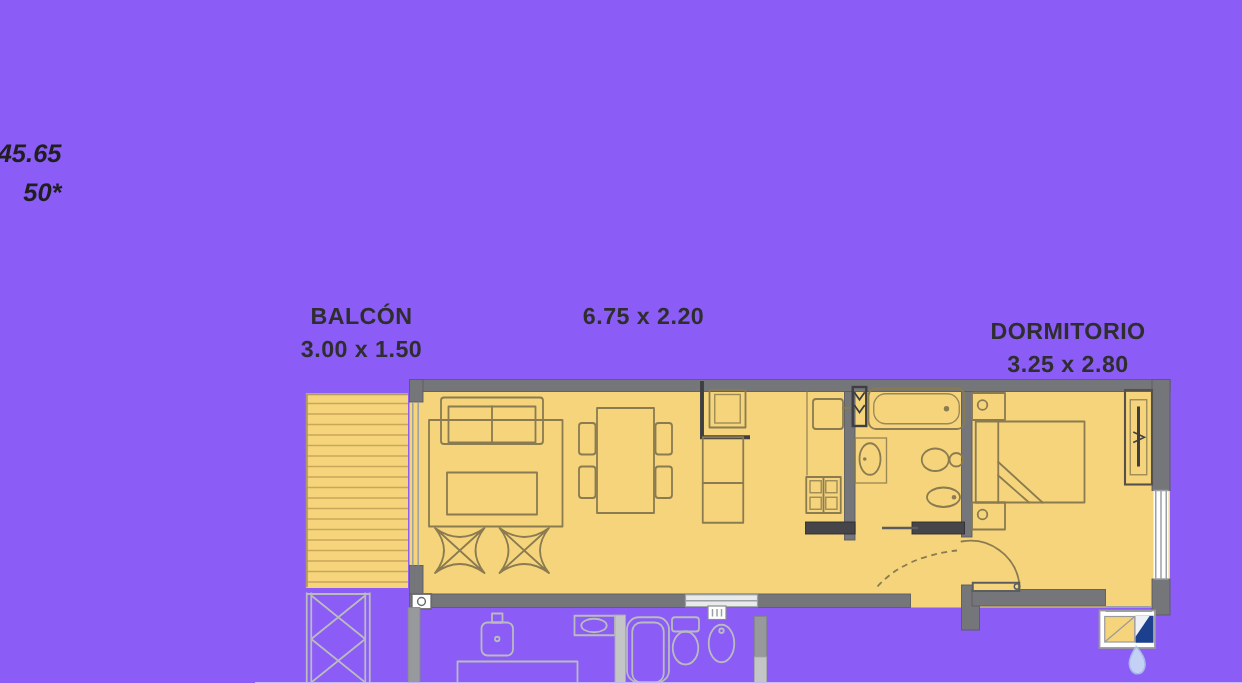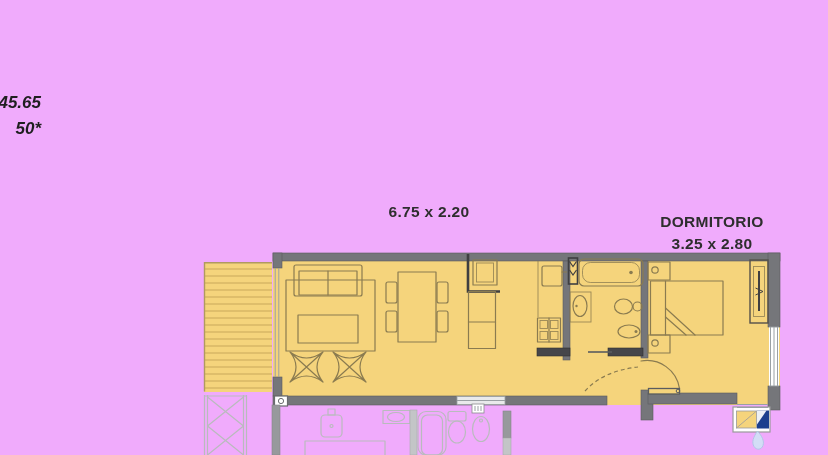--- a/index.html
+++ b/index.html
@@ -1,17 +1,17 @@
 <!DOCTYPE html>
 <html style="--c-floor: #F5D47C; --c-deck: #C9A75A; --c-wall: #75767A; --c-wall-dark: #46464A; --c-furn: #8A7B50; --c-nb: #B9BBBD; --c-text: #2E2E2E;"><head>
 <meta charset="utf-8">
 <style>
   html,body{margin:0;padding:0;background:#fff;}
   .stage{
-    position:relative;width:828px;height:455px;overflow:hidden;background:#f0abfc;
+    position:relative;width:828px;height:455px;overflow:hidden;background:#8b5cf6;
     font-family:"Liberation Sans", sans-serif;
   }
   .room-label{
     position:absolute;transform:translateX(-50%);text-align:center;
     color:var(--c-text);font-size:15.5px;font-weight:600;letter-spacing:.3px;
     line-height:21.5px;white-space:nowrap;
   }
   .annotation{
     position:absolute;left:-13px;top:90px;width:54px;text-align:right;
     font-style:italic;font-weight:600;font-size:17px;line-height:26px;color:#1f1f1f;
@@ -36,20 +36,24 @@
 </head>
 <body>
 
 <div class="stage">
 
   <div class="annotation">
     <div>45.65</div>
     <div>50*</div>
   </div>
 
+  <div class="room-label" style="left:241px;top:201px;">
+    <div>BALCÓN</div>
+    <div>3.00 x 1.50</div>
+  </div>
   <div class="room-label" style="left:429px;top:201px;">
     <div>6.75 x 2.20</div>
   </div>
   <div class="room-label" style="left:712px;top:211px;">
     <div>DORMITORIO</div>
     <div>3.25 x 2.80</div>
   </div>
 
   <svg width="828" height="455" viewBox="0 0 828 455">
 

